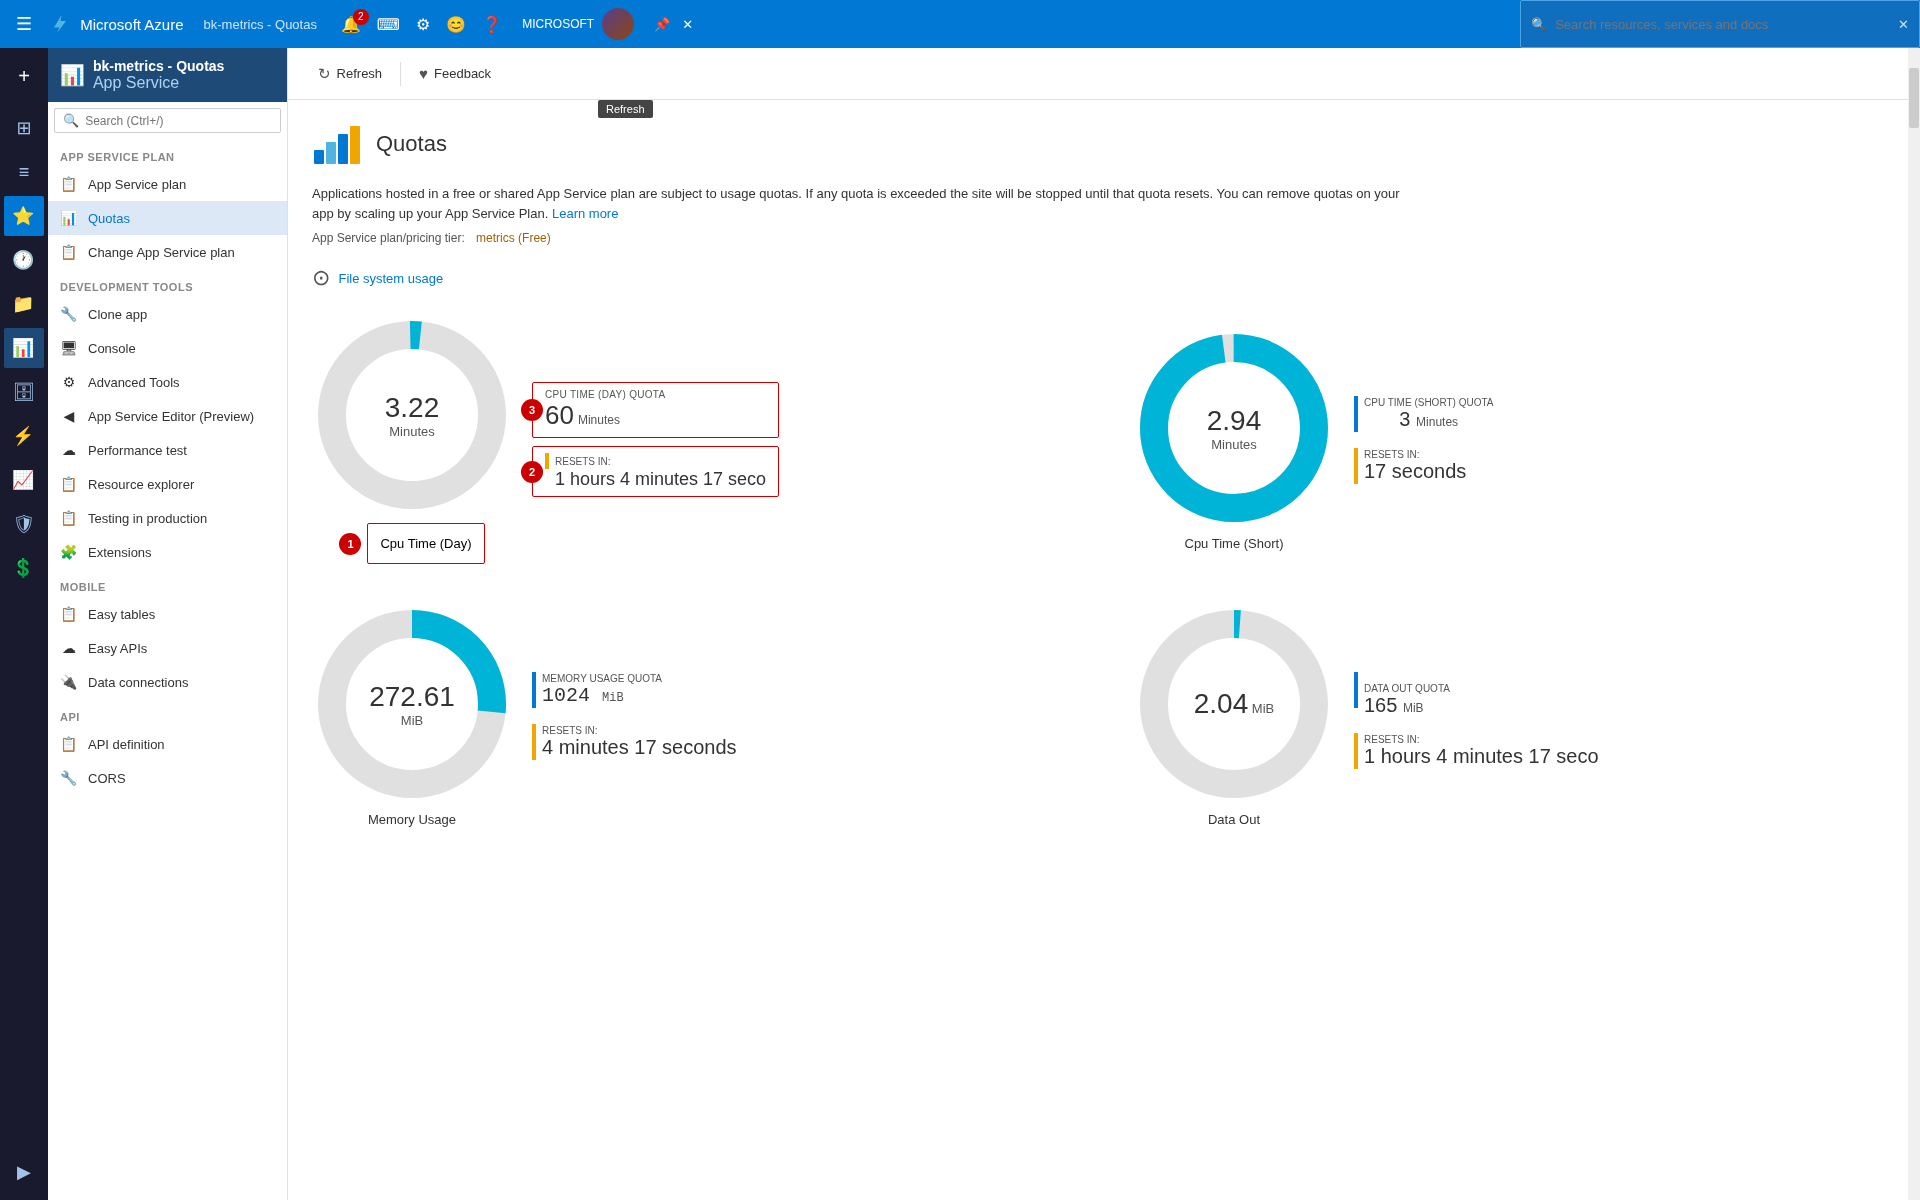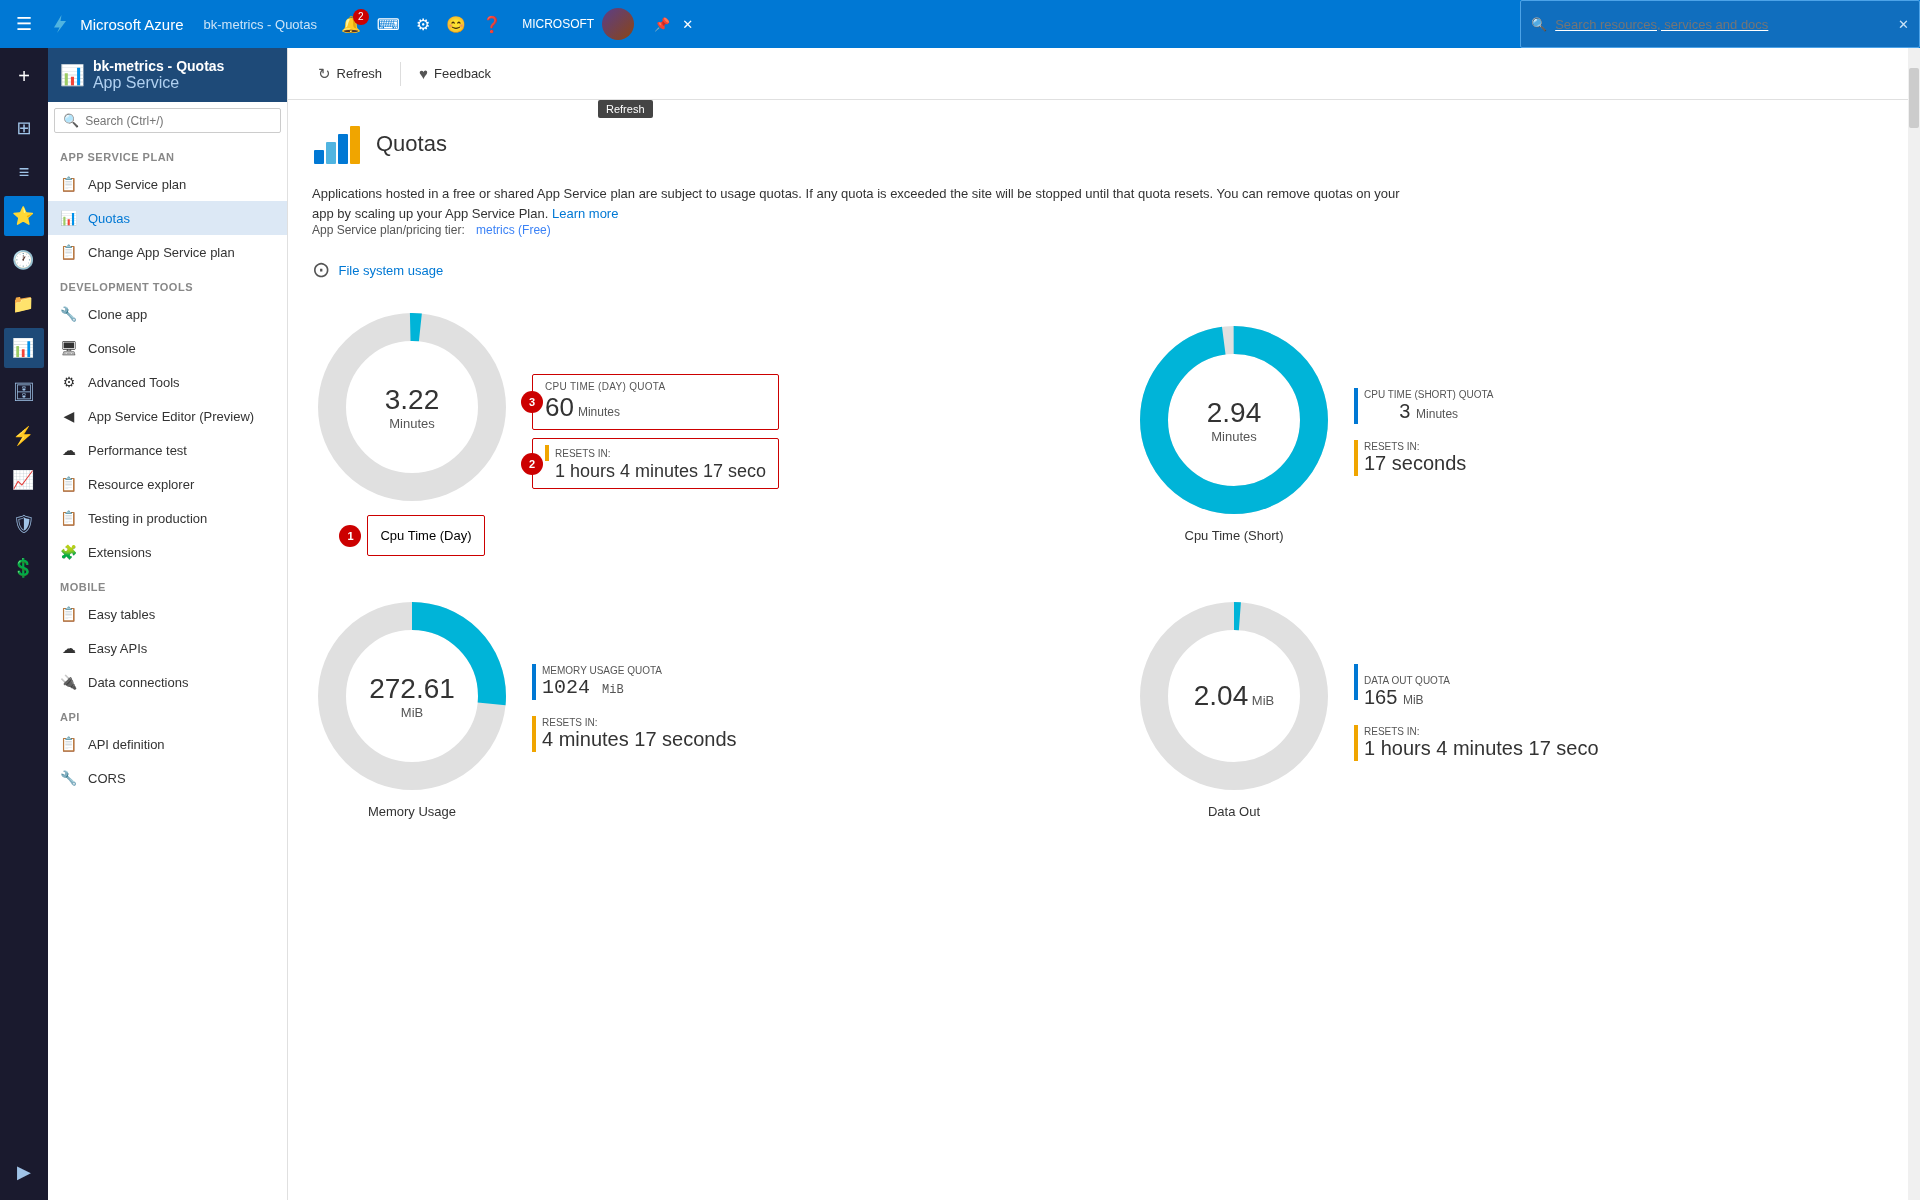--- a/index.html
+++ b/index.html
@@ -87,24 +87,24 @@
       padding: 3px 8px; border-radius: 2px; z-index: 200;
     }
 
     .content-area { flex: 1; overflow-y: auto; padding: 20px 24px; }
 
     
     .page-header { display: flex; align-items: center; gap: 16px; margin-bottom: 16px; }
     .page-header-icon { width: 48px; height: 48px; }
     .page-header h1 { font-size: 22px; font-weight: 300; color: #333; }
 
-    .description { font-size: 13px; color: #333; line-height: 1.5; max-width: 1100px; }
+    .description { font-size: 13px; color: #333; margin-bottom: 8px; line-height: 1.5; max-width: 1100px; }
     .description a { color: #0078d4; text-decoration: none; }
     .plan-info { font-size: 12px; color: #555; margin-bottom: 20px; }
-    .plan-info a { color: #3b82f6; text-decoration: none; padding-left: 8px; }
+    .plan-info a { color: #a16207; text-decoration: none; padding-left: 8px; }
 
     
     .file-system-link {
       display: flex; align-items: center; gap: 8px;
       color: #0078d4; cursor: pointer; font-size: 13px; margin-bottom: 24px;
     }
 
     
     .charts-grid { display: grid; grid-template-columns: 1fr 1fr; gap: 40px 60px; }
     .chart-container { display: flex; align-items: center; gap: 20px; }
@@ -152,21 +152,21 @@
   <div class="brand">
     <svg class="azure-logo" viewBox="0 0 24 24" fill="none">
       <path d="M13.5 3L6 15.5h5.5L9 21l9-12h-5.5L13.5 3z" fill="#50b4e0"></path>
     </svg>
     <span>Microsoft Azure</span>
   </div>
   <span style="color:#cce4f7; font-size:13px; margin-left:8px;">bk-metrics - Quotas</span>
 
   <div class="top-nav .search-bar" style="margin-left:auto; display:flex; align-items:center; background:#106ebe; border:1px solid #4da3e8; border-radius:2px; padding:4px 10px; width:400px; gap:8px;">
     <span style="color:#cce4f7;">🔍</span>
-    <input style="background: transparent; border: none; outline: none; color: white; font-size: 13px; flex: 1 1 0%; text-decoration: underline;" placeholder="Search resources, services and docs">
+    <input style="background: transparent; border: none; outline: none; color: white; font-size: 13px; flex: 1 1 0%;" placeholder="Search resources, services and docs">
     <span style="color:#cce4f7; cursor:pointer;">✕</span>
   </div>
 
   <div class="top-nav-icons">
     <div class="icon-btn" style="color:white; cursor:pointer; font-size:16px;">🔔
       <span class="badge">2</span>
     </div>
     <div class="icon-btn" style="color:white; cursor:pointer; font-size:16px;">⌨</div>
     <div class="icon-btn" style="color:white; cursor:pointer; font-size:16px;">⚙</div>
     <div class="icon-btn" style="color:white; cursor:pointer; font-size:16px;">😊</div>

